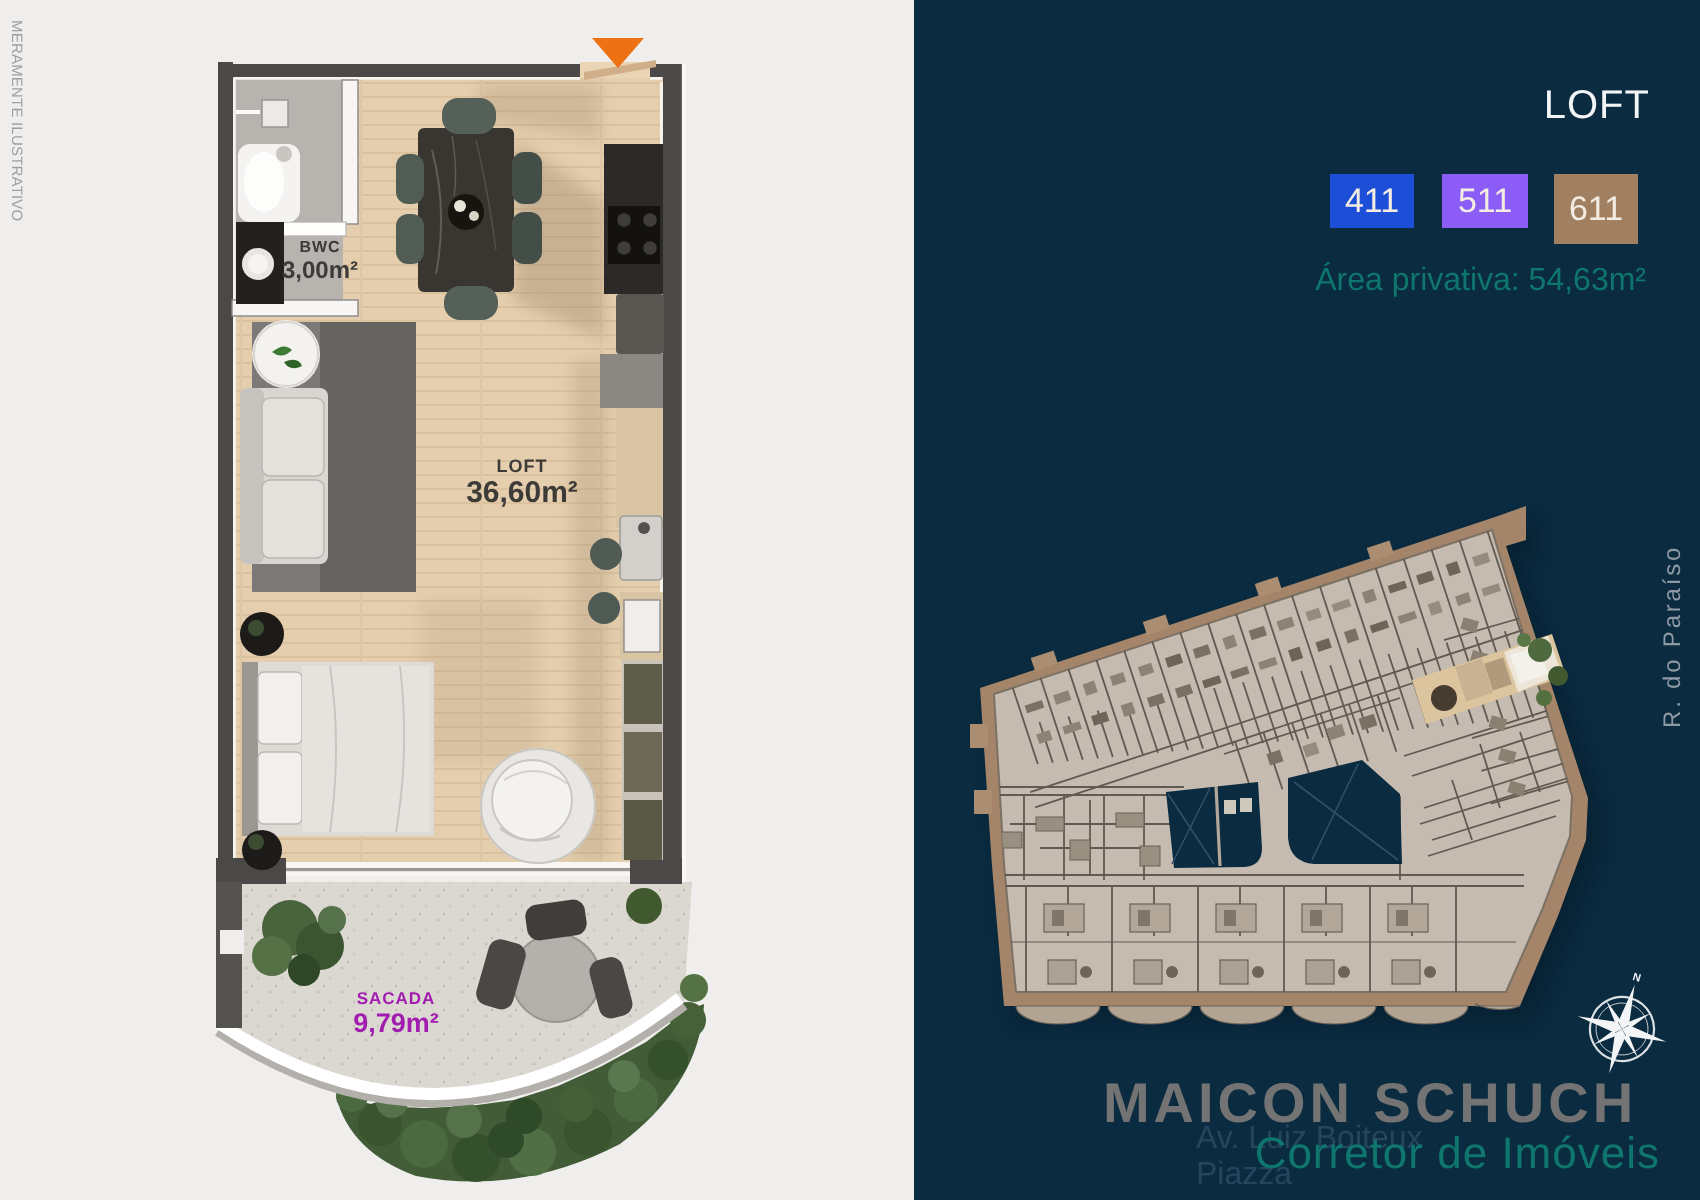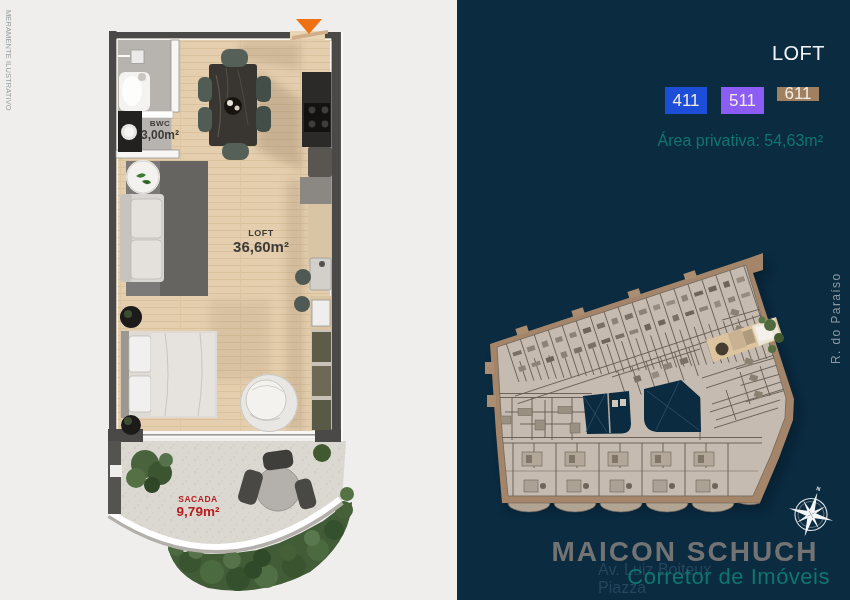--- a/index.html
+++ b/index.html
@@ -228,32 +228,32 @@
 <div class="abs" style="left:130px;top:119px;width:60px;text-align:center;color:#3d3b38;">
   <div style="font-size:8px;font-weight:bold;letter-spacing:0.5px;">BWC</div>
   <div style="font-size:12px;font-weight:bold;">3,00m²</div>
 </div>
 
 <div class="abs" style="left:225px;top:228px;width:72px;text-align:center;color:#3d3b38;">
   <div style="font-size:9px;font-weight:bold;letter-spacing:0.5px;">LOFT</div>
   <div style="font-size:15px;font-weight:bold;">36,60m²</div>
 </div>
 
-<div class="abs" style="left:165px;top:494px;width:66px;text-align:center;color:#b91c1c;">
+<div class="abs" style="left:165px;top:494px;width:66px;text-align:center;color:#a21caf;">
   <div style="font-size:8.5px;font-weight:bold;letter-spacing:0.5px;">SACADA</div>
   <div style="font-size:13.5px;font-weight:bold;">9,79m²</div>
 </div>
 
 <div class="abs" style="left:700px;top:42px;width:125px;text-align:right;color:#f2f4f6;font-size:20px;letter-spacing:0.5px;">LOFT</div>
 
 <div class="abs" style="left:665px;top:87px;width:42px;height:27px;background:#1d4ed8;color:#f3ece2;font-size:17px;display:flex;align-items:center;justify-content:center;">411</div>
 
 <div class="abs" style="left:721px;top:87px;width:43px;height:27px;background:#8b5cf6;color:#f3ece2;font-size:17px;display:flex;align-items:center;justify-content:center;">511</div>
 
-<div class="abs" style="left:777px;top:87px;width:42px;height:14px;background:#a18061;color:#f3ece2;font-size:17px;display:flex;align-items:center;justify-content:center;">611</div>
+<div class="abs" style="left:777px;top:87px;width:42px;height:35px;background:#a18061;color:#f3ece2;font-size:17px;display:flex;align-items:center;justify-content:center;">611</div>
 
 <div class="abs" style="left:540px;top:132px;width:283px;text-align:right;color:#0f766e;font-size:16px;">Área privativa: 54,63m²</div>
 
 <svg class="abs" style="left:457px;top:0" width="393" height="600" viewBox="457 0 393 600">
   <defs>
     <filter id="softsite" x="-20%" y="-20%" width="140%" height="140%">
         <feGaussianBlur stdDeviation="5"></feGaussianBlur>
       </filter>
     <clipPath id="siteclip">
       <path d="M497 347 L746 265 L786 398 L785 418 L771 455 L753 496 L508 496 L502 432 Z"></path>

